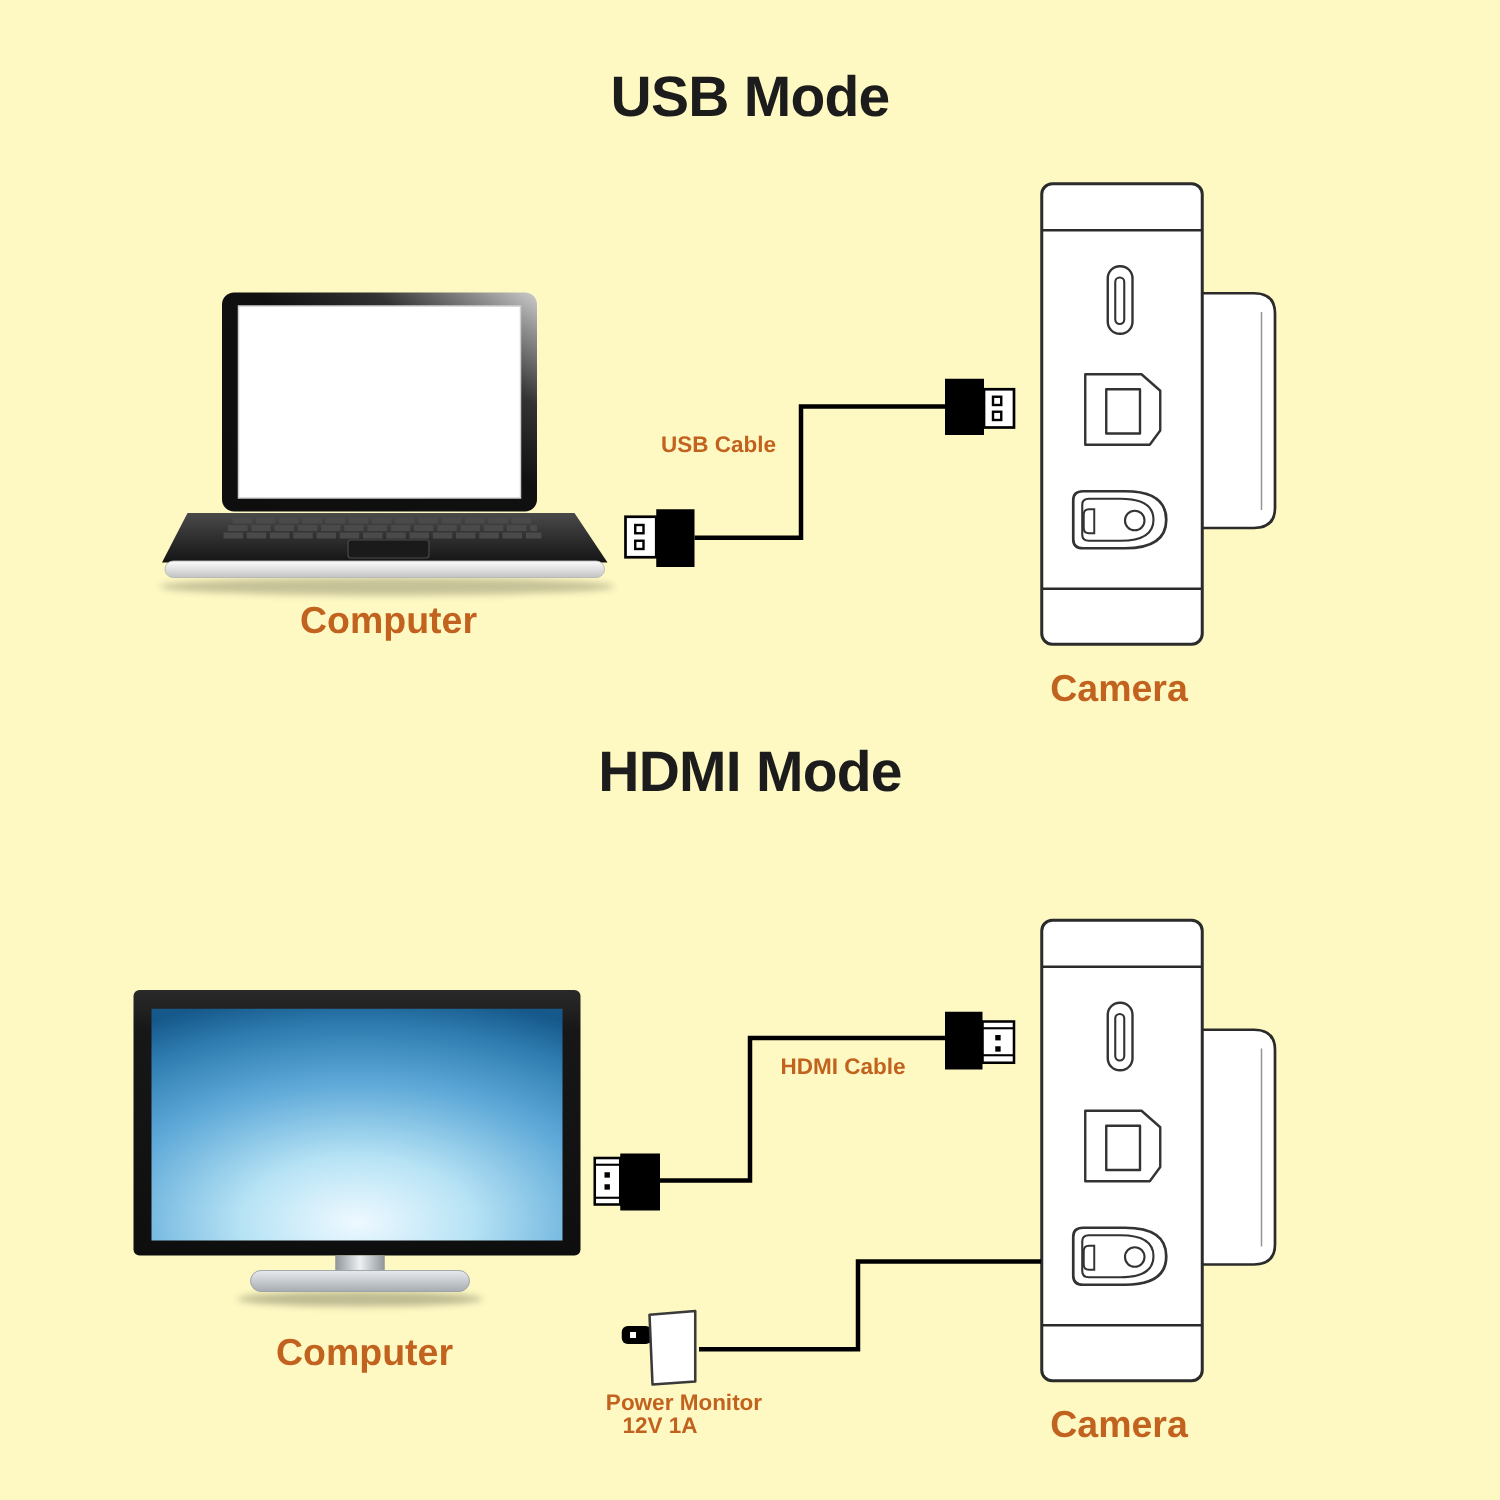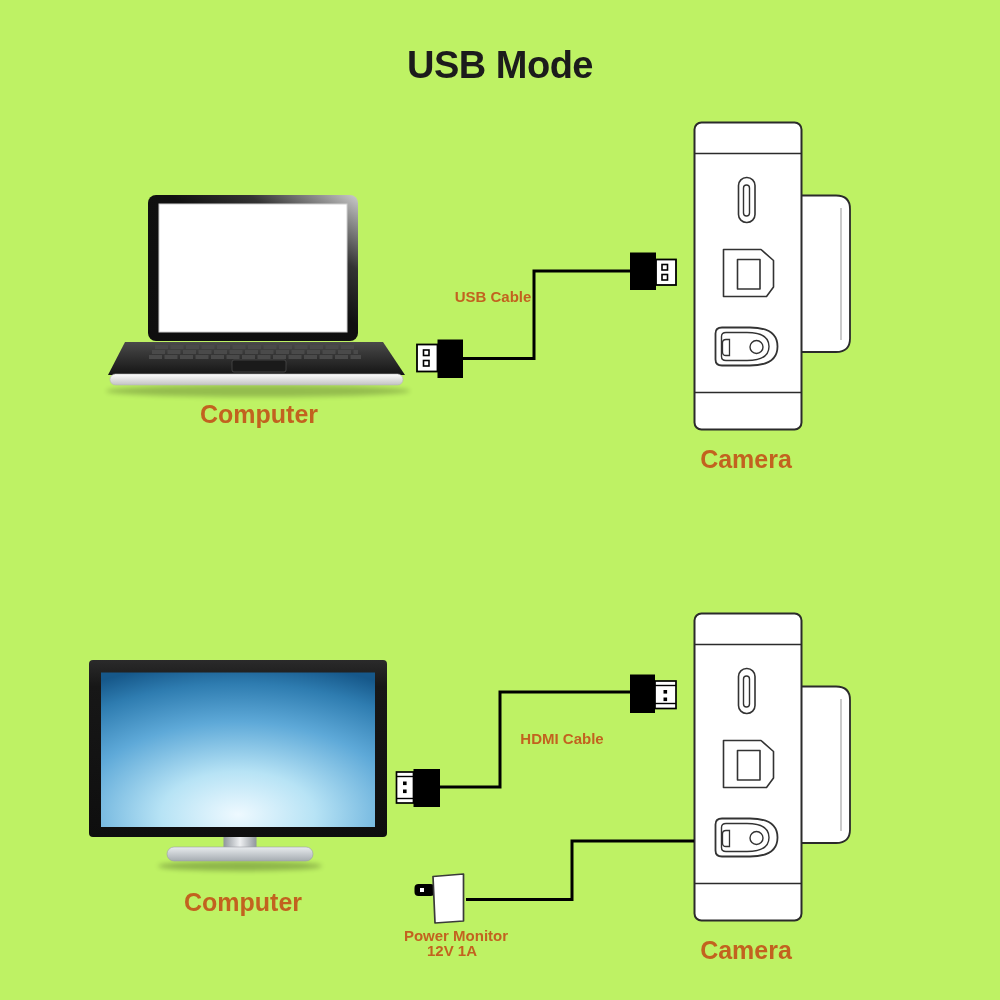--- a/index.html
+++ b/index.html
@@ -5,21 +5,21 @@
   :root{
     --label-orange:#c2621f;
     --title-black:#1c1c1c;
     --cable-black:#000000;
   }
   *{margin:0;padding:0;box-sizing:border-box;}
   html,body{background:#ffffff;}
   .canvas{
     position:relative;
     width:1000px;height:1000px;
-    background:#bef264;
+    background:#fef9c3;
     font-family:"Liberation Sans", sans-serif;
     overflow:hidden;
   }
   .canvas svg{position:absolute;left:0;top:0;}
   .txt{position:absolute;white-space:nowrap;transform:translateX(-50%);}
   .title{
     font-size:38px;font-weight:700;letter-spacing:-0.5px;
     color:var(--title-black);
   }
   .device-label{
@@ -179,28 +179,29 @@
       <polygon points="433,876.5 463.5,874 463.5,921 435,923" fill="#ffffff" stroke="#3a3a3a" stroke-width="1.7" stroke-linejoin="round"></polygon>
     </g>
 
     <polyline class="cable" points="466,899.5 572,899.5 572,841 694,841"></polyline>
   </svg>
 
   <div class="txt title" style="left:500px;top:44px;">USB Mode</div>
 
   <div class="txt device-label" style="left:259px;top:400px;">Computer</div>
 
-  <div class="txt small-label" style="left:493px;top:288px;">USB Cable</div>
+  <div class="txt small-label" style="left:479px;top:288px;">USB Cable</div>
 
   <div class="txt device-label" style="left:746px;top:445px;">Camera</div>
 
+  <div class="txt title" style="left:500px;top:494px;">HDMI Mode</div>
 
   <div class="txt device-label" style="left:243px;top:888px;">Computer</div>
 
-  <div class="txt small-label" style="left:562px;top:703px;margin-top:27px;">HDMI Cable</div>
+  <div class="txt small-label" style="left:562px;top:703px;">HDMI Cable</div>
 
   <div class="txt small-label" style="left:456px;top:927px;">Power Monitor</div>
 
-  <div class="txt small-label" style="left:452px;top:942px;">12V 1A</div>
+  <div class="txt small-label" style="left:440px;top:942px;">12V 1A</div>
 
   <div class="txt device-label" style="left:746px;top:936px;">Camera</div>
 
 </div>
 
 </body></html>

